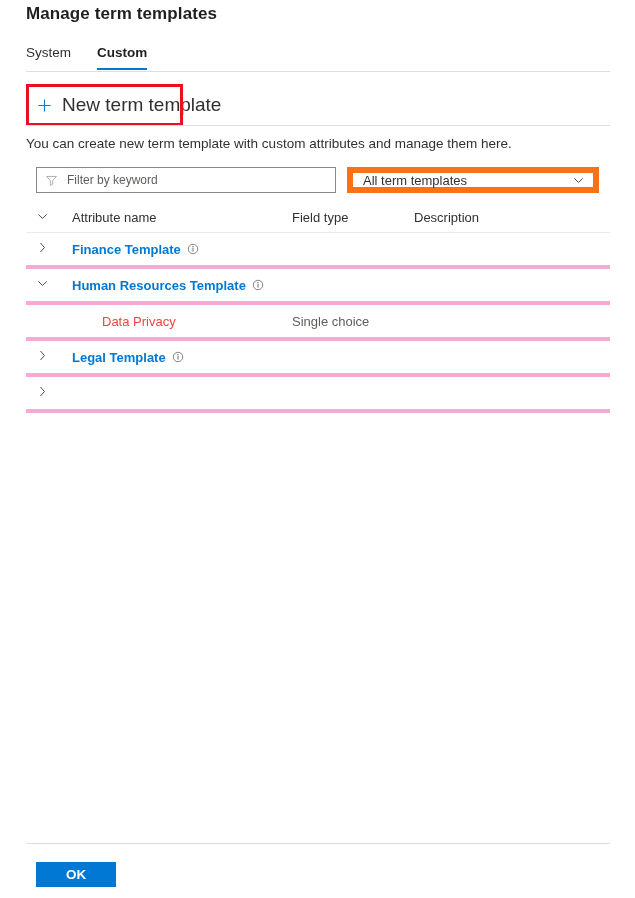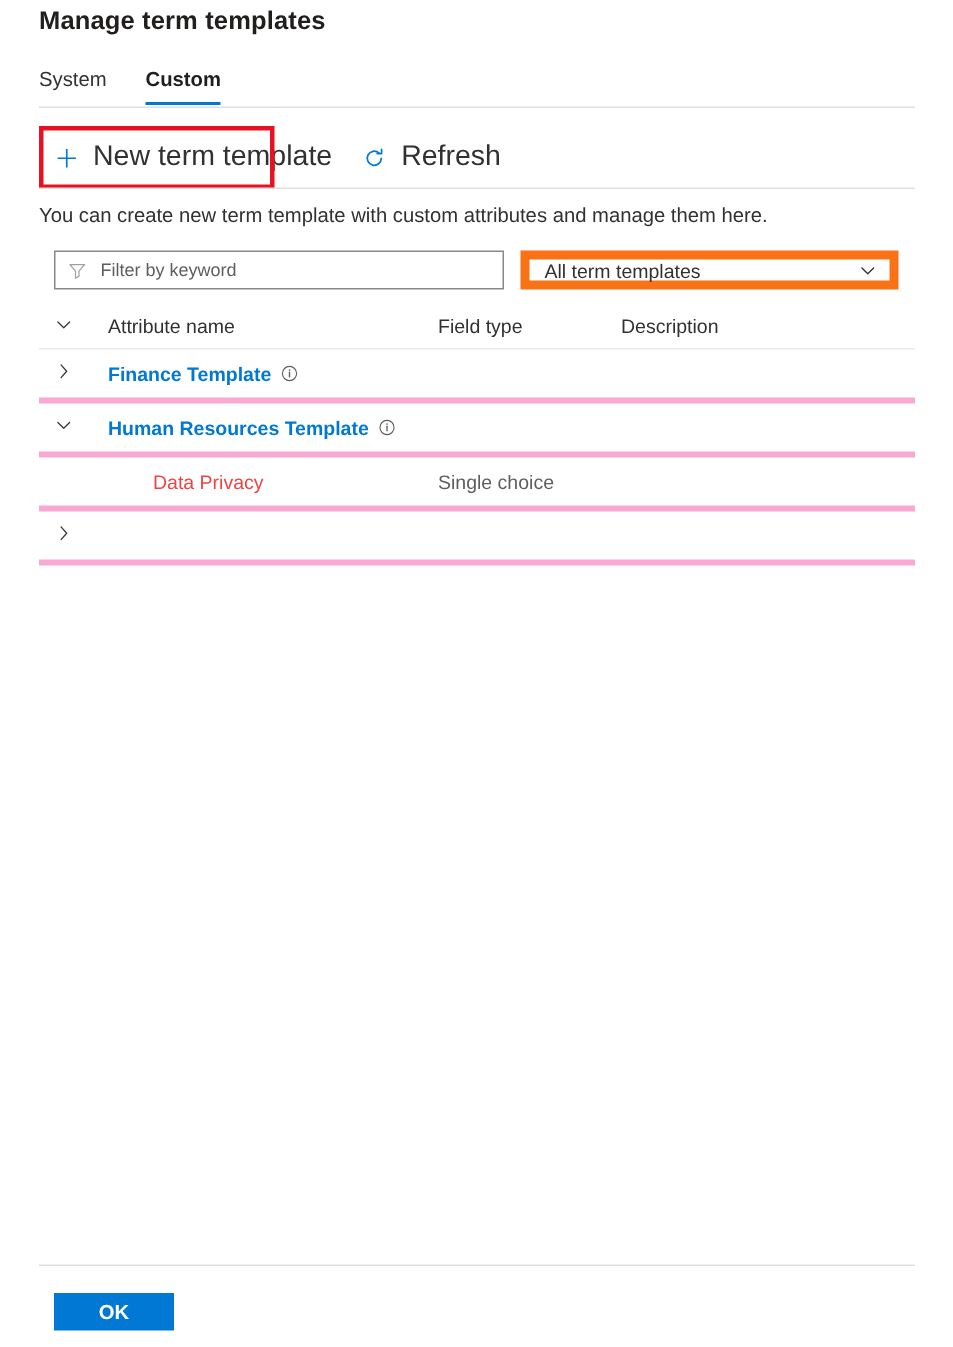--- a/index.html
+++ b/index.html
@@ -299,29 +299,20 @@
 
 <div class="commandbar">
   <div class="cmd-btn">
     <span class="glyph">
       <svg width="15" height="15" viewBox="0 0 16 16" aria-hidden="true">
         <path d="M8 1.5v13M1.5 8h13" stroke="#0078d4" stroke-width="1.2" fill="none"></path>
       </svg>
     </span>
     <span>New term template</span>
   </div>
-  <div class="cmd-btn">
-    <span class="glyph">
-      <svg width="15" height="15" viewBox="0 0 16 16" aria-hidden="true">
-        <path d="M13 8a5 5 0 1 1-1.7-3.76" stroke="#0078d4" stroke-width="1.2" fill="none" stroke-linecap="round"></path>
-        <path d="M13.2 1.6v3.1h-3.1" stroke="#0078d4" stroke-width="1.2" fill="none" stroke-linecap="round" stroke-linejoin="round"></path>
-      </svg>
-    </span>
-    <span>Refresh</span>
-  </div>
 </div>
 <div class="annotation-box"></div>
 <div class="cmd-rule"></div>
 
 <div class="description">You can create new term template with custom attributes and manage them here.</div>
 
 <div class="filter-row">
   <div class="search-box">
     <span class="funnel">
       <svg width="13" height="13" viewBox="0 0 16 16" aria-hidden="true">
@@ -401,29 +392,50 @@
 
   <div class="row">
     <div class="cell-toggle empty"></div>
     <div class="cell-name">
       <span class="attr-name">Data Privacy</span>
     </div>
     <div class="cell-type attr-type">Single choice</div>
     <div class="cell-desc"></div>
   </div>
 
-
   <div class="row">
     <div class="cell-toggle">
       <span>
         <svg width="13" height="13" viewBox="0 0 16 16" aria-hidden="true">
           <path d="M5.8 2.8L10.4 8l-4.6 5.2" stroke="#3b3a39" stroke-width="1.1" fill="none" stroke-linecap="round" stroke-linejoin="round"></path>
         </svg>
       </span>
     </div>
+    <div class="cell-name">
+      <span class="tmpl-link">Legal Template</span>
+      <span class="info-icon">
+        <svg width="12" height="12" viewBox="0 0 16 16" aria-hidden="true">
+          <circle cx="8" cy="8" r="6.3" stroke="#605e5c" stroke-width="1" fill="none"></circle>
+          <path d="M8 6.8v4.1" stroke="#605e5c" stroke-width="1.2" stroke-linecap="round"></path>
+          <circle cx="8" cy="4.9" r="0.75" fill="#605e5c"></circle>
+        </svg>
+      </span>
+    </div>
     <div class="cell-type"></div>
     <div class="cell-desc"></div>
   </div>
 
+  <div class="row">
+    <div class="cell-toggle">
+      <span>
+        <svg width="13" height="13" viewBox="0 0 16 16" aria-hidden="true">
+          <path d="M5.8 2.8L10.4 8l-4.6 5.2" stroke="#3b3a39" stroke-width="1.1" fill="none" stroke-linecap="round" stroke-linejoin="round"></path>
+        </svg>
+      </span>
+    </div>
+    <div class="cell-type"></div>
+    <div class="cell-desc"></div>
+  </div>
+
 </div>
 
 <div class="footer-rule"></div>
 <button class="ok-button">OK</button>
 
 </body></html>

